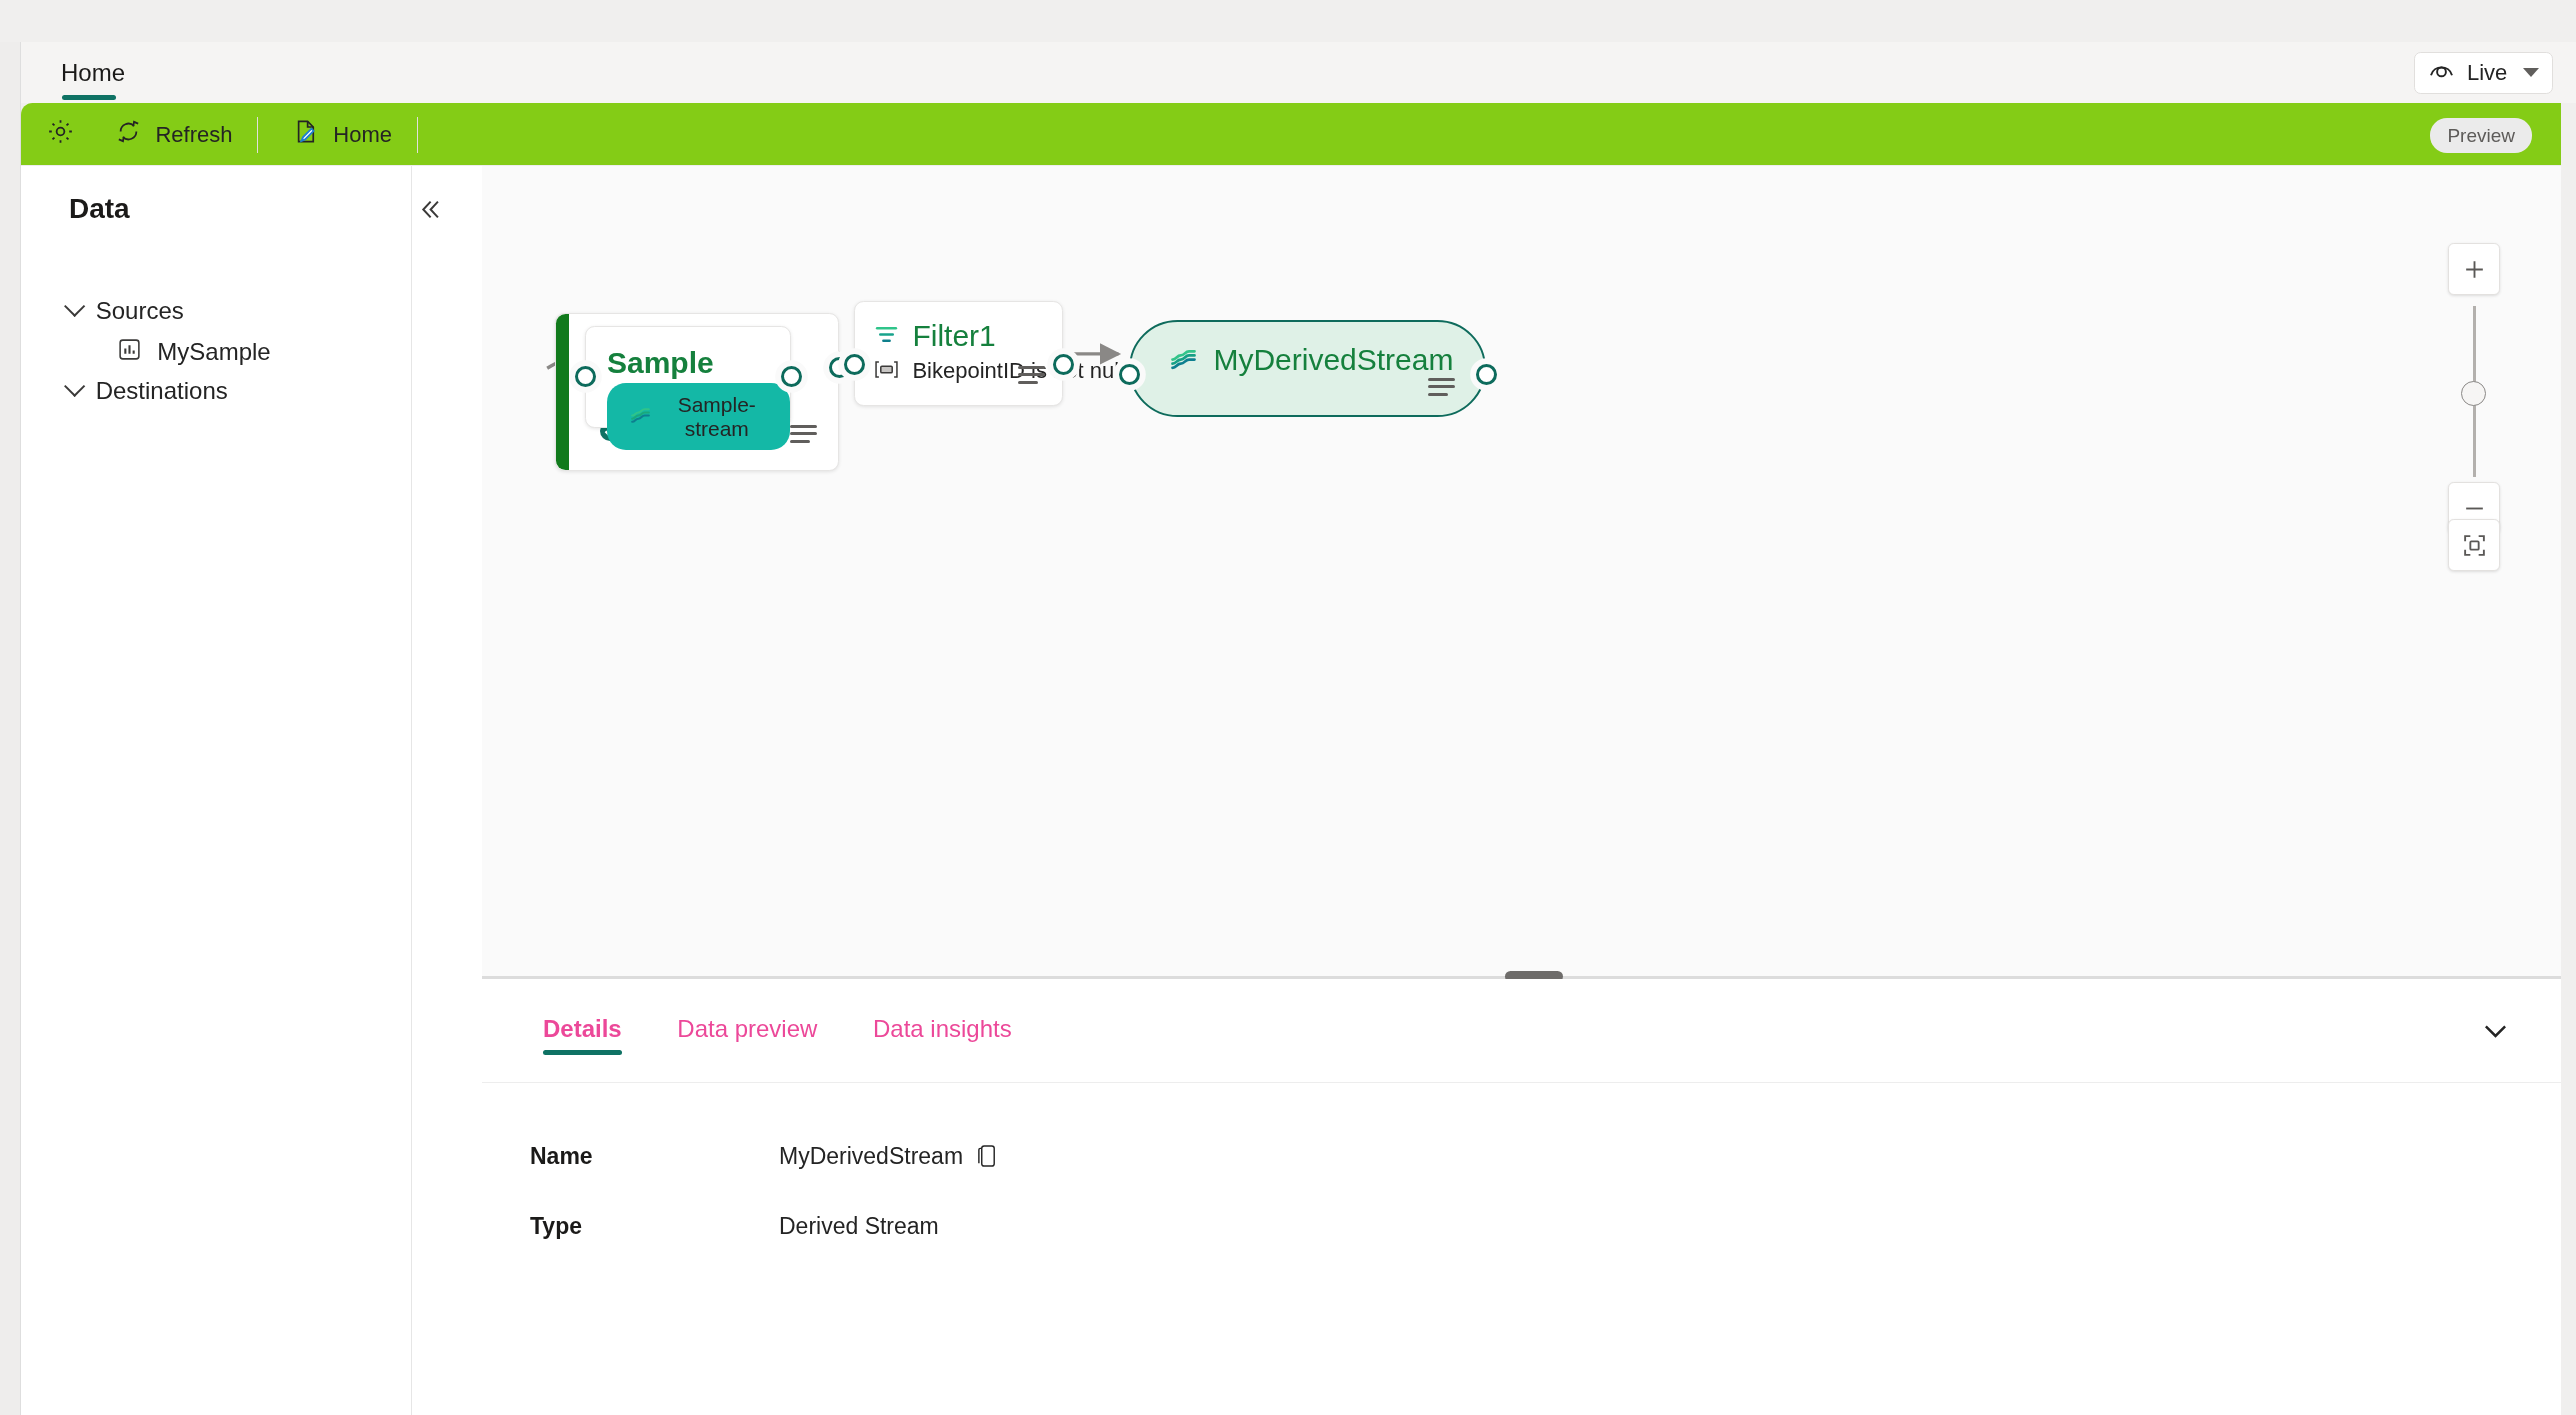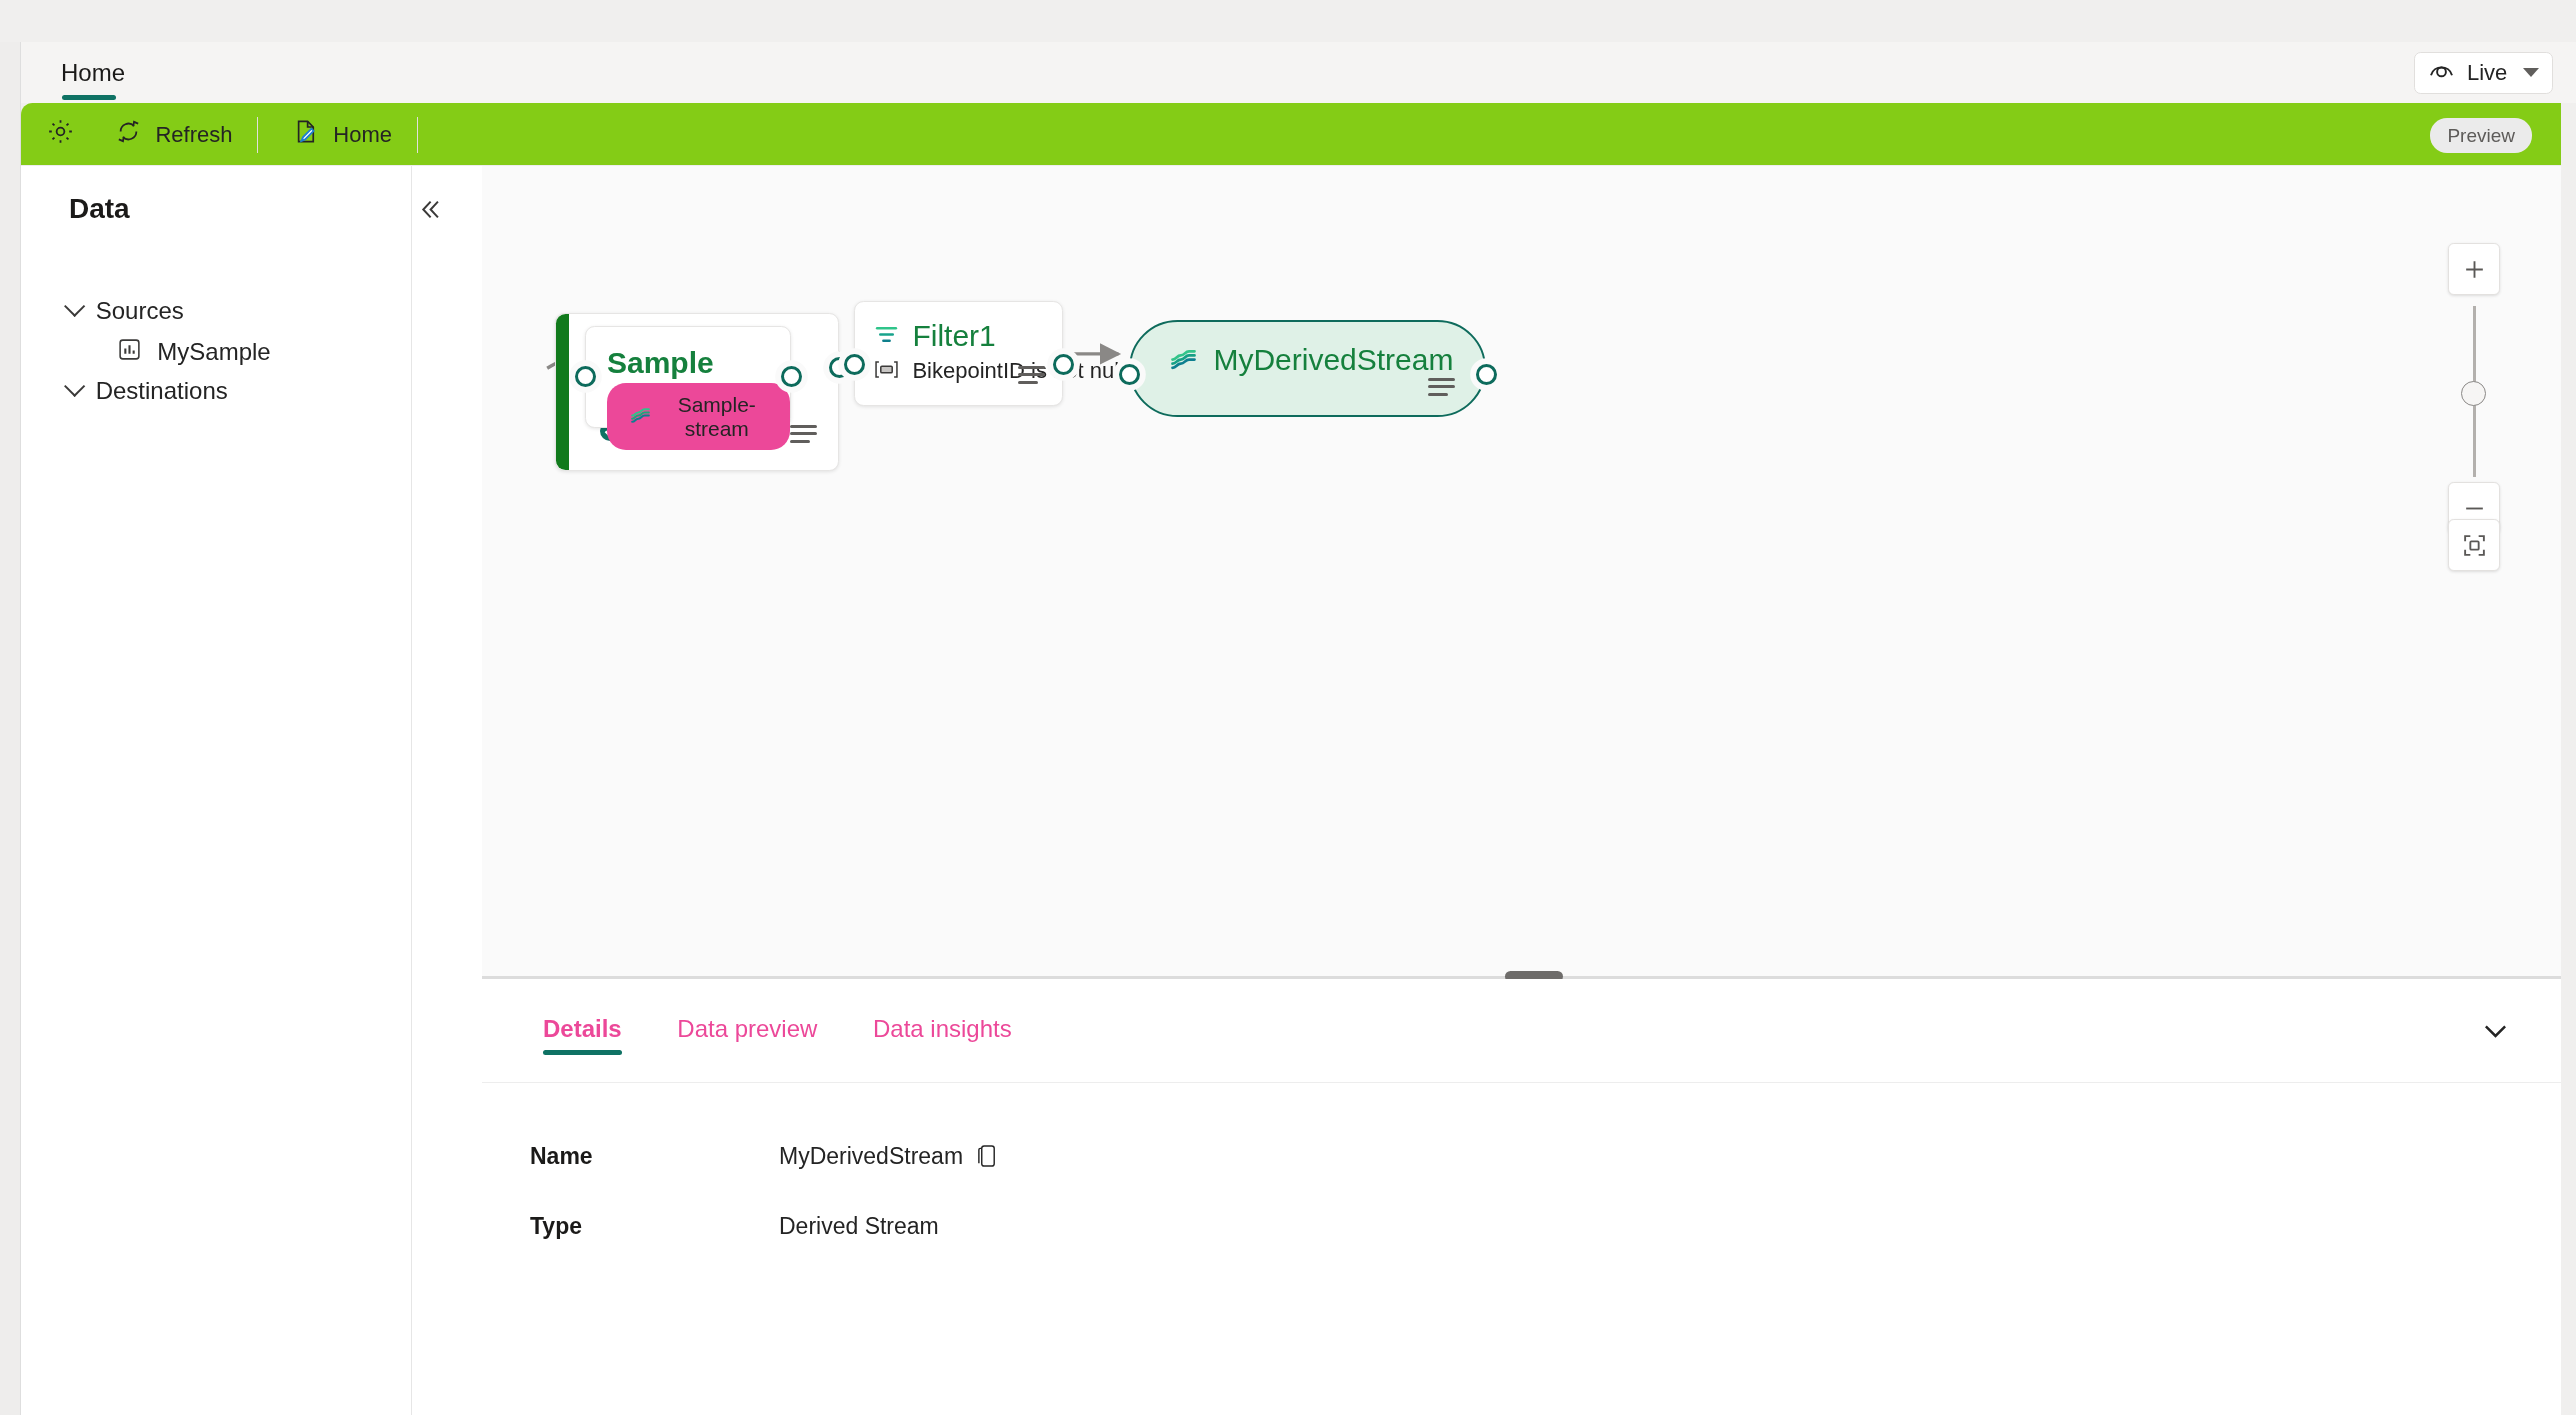--- a/index.html
+++ b/index.html
@@ -129,21 +129,21 @@
     background: #117a1c; border-top-left-radius: 9.6px; border-bottom-left-radius: 9.6px;
   }
   .node-title {
     font-size: 30px; color: #15803d;
   }
   .node-title.bold { font-weight: 700; }
   .node-row { display: flex; align-items: center; gap: 13.4px; }
   .status-txt { font-size: 21px; color: #0f6e5e; }
   .chip {
     display:inline-flex; align-items:center; gap:11.5px;
-    background: #ec4899; color:#242424; font-size:21px;
+    background: #14b8a6; color:#242424; font-size:21px;
     border-radius: 19px; padding: 9.6px 21px;
   }
   .port {
     position: absolute; width: 21px; height: 21px;
     border-radius: 50%; background:#ffffff; border: 3.4px solid #0d6b5c;
     box-shadow: 0 0 0 5.8px #fafafa;
   }
   .handle-icon { position:absolute; display:flex; flex-direction:column; gap:4.8px; cursor:pointer; }
   .handle-icon i { display:block; height:2.9px; background:#605e5c; border-radius:1.9px; }
 

